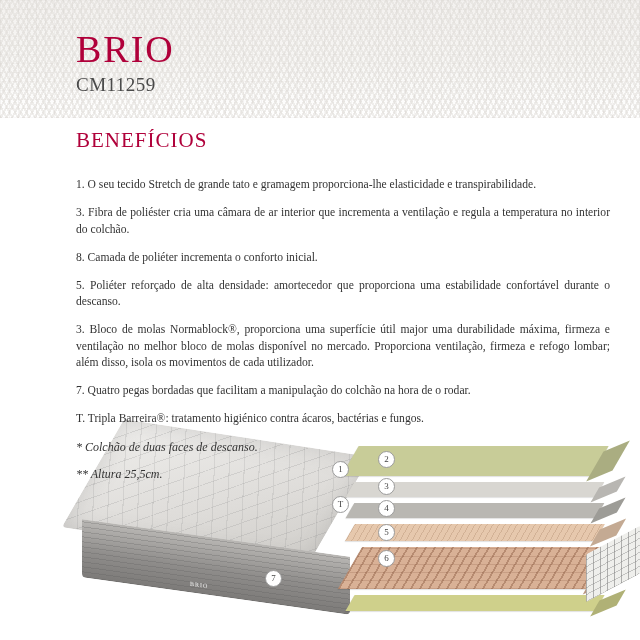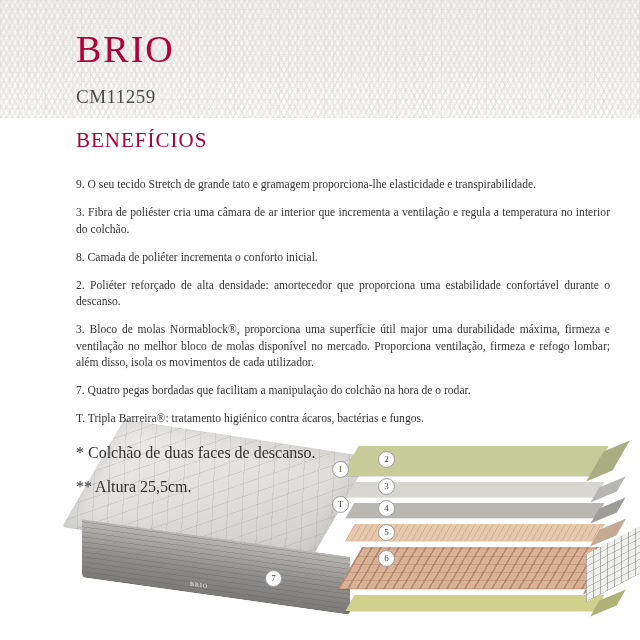--- a/index.html
+++ b/index.html
@@ -51,21 +51,21 @@
     color: #b0003a;
     line-height: 1.05;
     margin: 0;
     font-weight: normal;
   }
   .code {
     font-family: "Liberation Serif", serif;
     font-size: 19px;
     color: #4a4a4a;
     letter-spacing: .5px;
-    margin-top: 16px;
+    margin-top: 4px;
   }
 
   
   .benefits {
     position: absolute;
     top: 128px;
     left: 76px;
     width: 534px;
     z-index: 5;
   }
@@ -77,23 +77,24 @@
     font-weight: normal;
   }
   .b-item {
     font-size: 11.6px;
     line-height: 1.42;
     margin-bottom: 8.5px;
     text-align: justify;
     color: #333;
   }
   .note {
-    font-size: 16px;
+    font-size: 12px;
     margin-bottom: 5px;
     color: #333;
+    font-style: italic;
   }
   .note.second { }
 
   
   .illustration {
     position: absolute;
     left: 60px;
     top: 420px;
     width: 580px;
     height: 210px;
@@ -228,24 +229,24 @@
 <div class="fabric-band"></div>
 
 <div class="header">
   <h1 class="brand">BRIO</h1>
   <div class="code">CM11259</div>
 </div>
 
 <section class="benefits">
   <h2 class="benefits-title">BENEFÍCIOS</h2>
 
-  <p class="b-item">9. O seu tecido Stretch de grande tato e gramagem proporciona-lhe elasticidade e transpirabilidade.</p>
+  <p class="b-item">1. O seu tecido Stretch de grande tato e gramagem proporciona-lhe elasticidade e transpirabilidade.</p>
   <p class="b-item">3. Fibra de poliéster cria uma câmara de ar interior que incrementa a ventilação e regula a temperatura no interior do colchão.</p>
   <p class="b-item">8. Camada de poliéter incrementa o conforto inicial.</p>
-  <p class="b-item">2. Poliéter reforçado de alta densidade: amortecedor que proporciona uma estabilidade confortável durante o descanso.</p>
+  <p class="b-item">5. Poliéter reforçado de alta densidade: amortecedor que proporciona uma estabilidade confortável durante o descanso.</p>
   <p class="b-item">3. Bloco de molas Normablock®, proporciona uma superfície útil major uma durabilidade máxima, firmeza e ventilação no melhor bloco de molas disponível no mercado. Proporciona ventilação, firmeza e refogo lombar; além disso, isola os movimentos de cada utilizador.</p>
   <p class="b-item">7. Quatro pegas bordadas que facilitam a manipulação do colchão na hora de o rodar.</p>
   <p class="b-item">T. Tripla Barreira®: tratamento higiénico contra ácaros, bactérias e fungos.</p>
 
   <p class="note">* Colchão de duas faces de descanso.</p>
   <p class="note second">** Altura 25,5cm.</p>
 </section>
 
 <div class="illustration">
 

